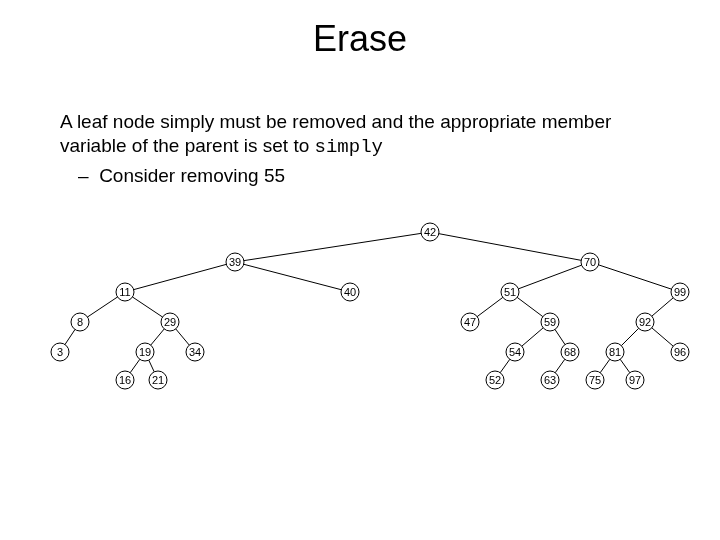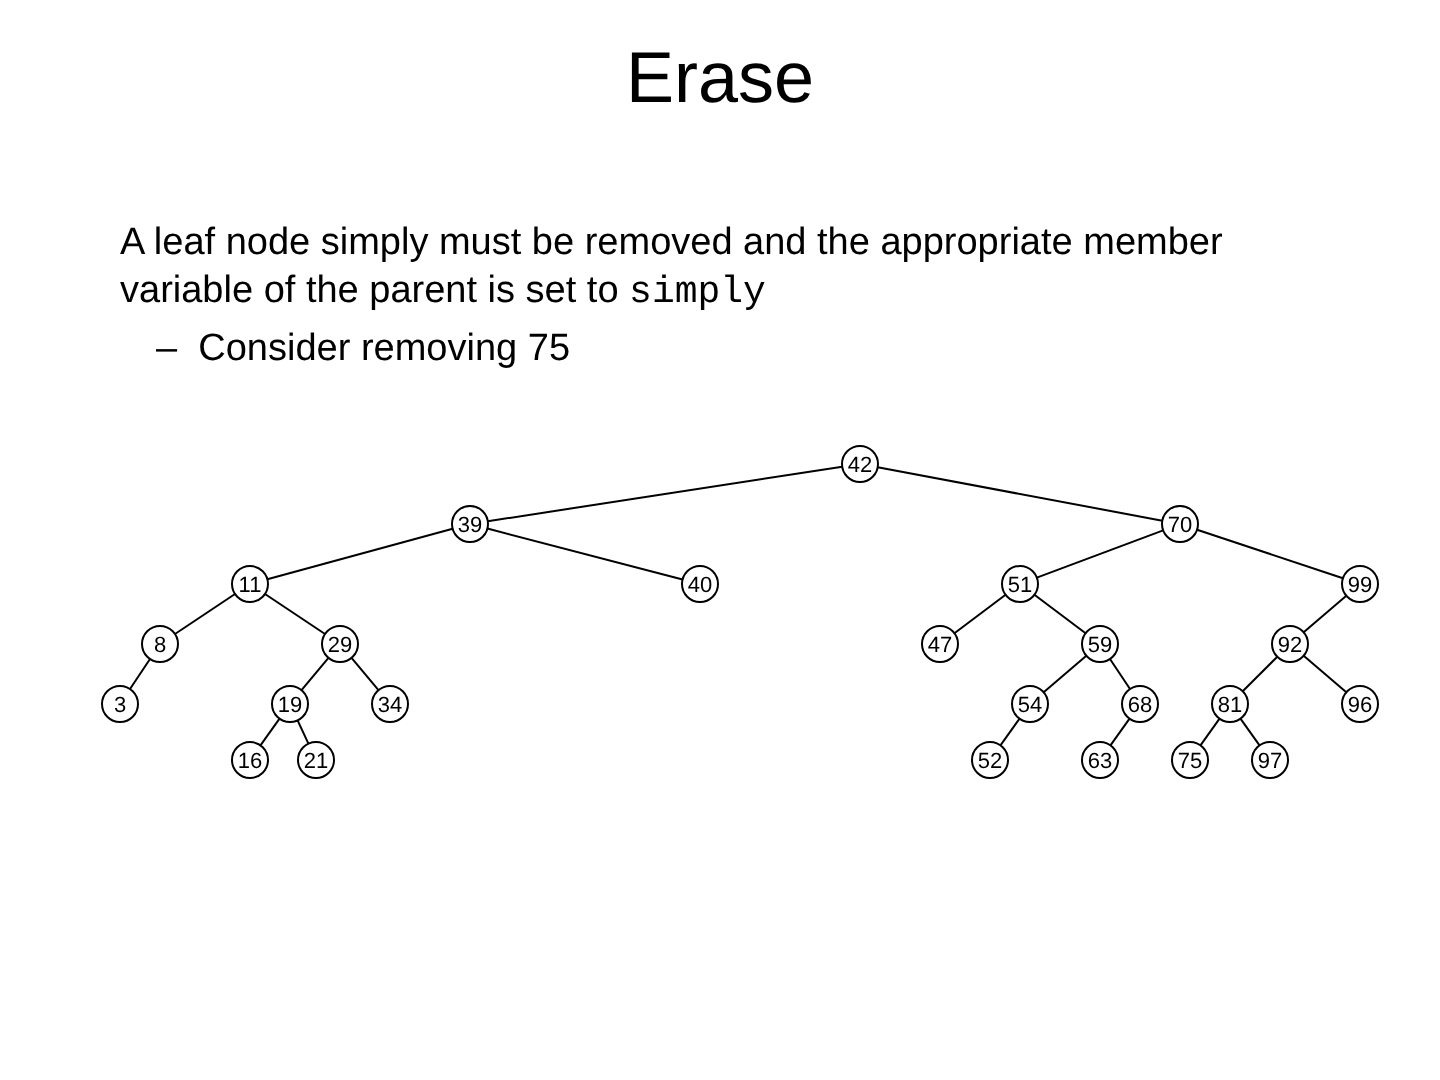--- a/index.html
+++ b/index.html
@@ -16,21 +16,21 @@
 </style>
 </head>
 <body>
 <div class="slide">
 
 <div class="title">Erase</div>
 
 <div class="body">
   <span>A leaf node simply must be removed and the appropriate </span><span>member variable of the parent is set to </span><span class="mono">simply</span>
   <div class="bullet">
-    <span>–</span>&nbsp;&nbsp;<span>Consider removing 75</span>
+    <span>–</span>&nbsp;&nbsp;<span>Consider removing 55</span>
   </div>
 </div>
 
 <svg class="tree" width="660" height="180" id="tree-svg">
       <line x1="381.10465472114447" y1="13.36851465828547" x2="203.89534527885556" y2="40.63148534171453"></line>
       <line x1="398.8458496824089" y1="13.658596815451668" x2="541.1541503175911" y2="40.341403184548334" class="red"></line>
       <line x1="186.3171256088604" y1="44.36805665212898" x2="93.68287439113959" y2="69.63194334787102"></line>
       <line x1="203.70855545157158" y1="44.271797074323025" x2="301.2914445484284" y2="69.72820292567698"></line>
       <line x1="77.5115473509594" y1="76.99230176602707" x2="47.488452649040596" y2="97.00769823397293"></line>
       <line x1="92.4884526490406" y1="76.99230176602707" x2="122.5115473509594" y2="97.00769823397293"></line>

